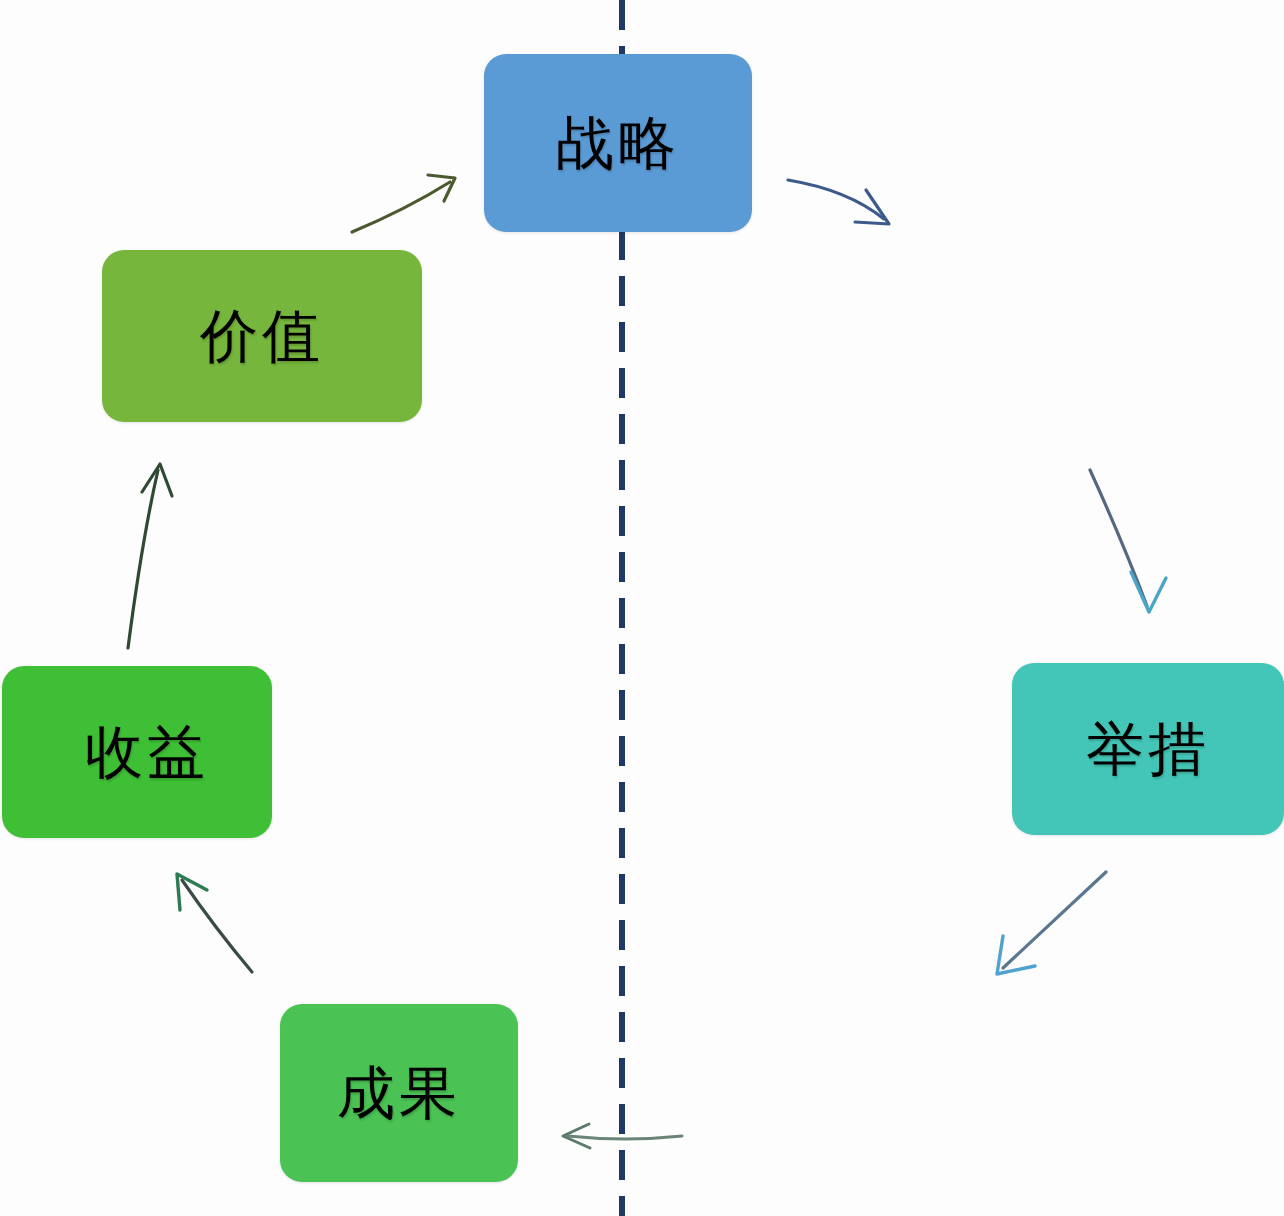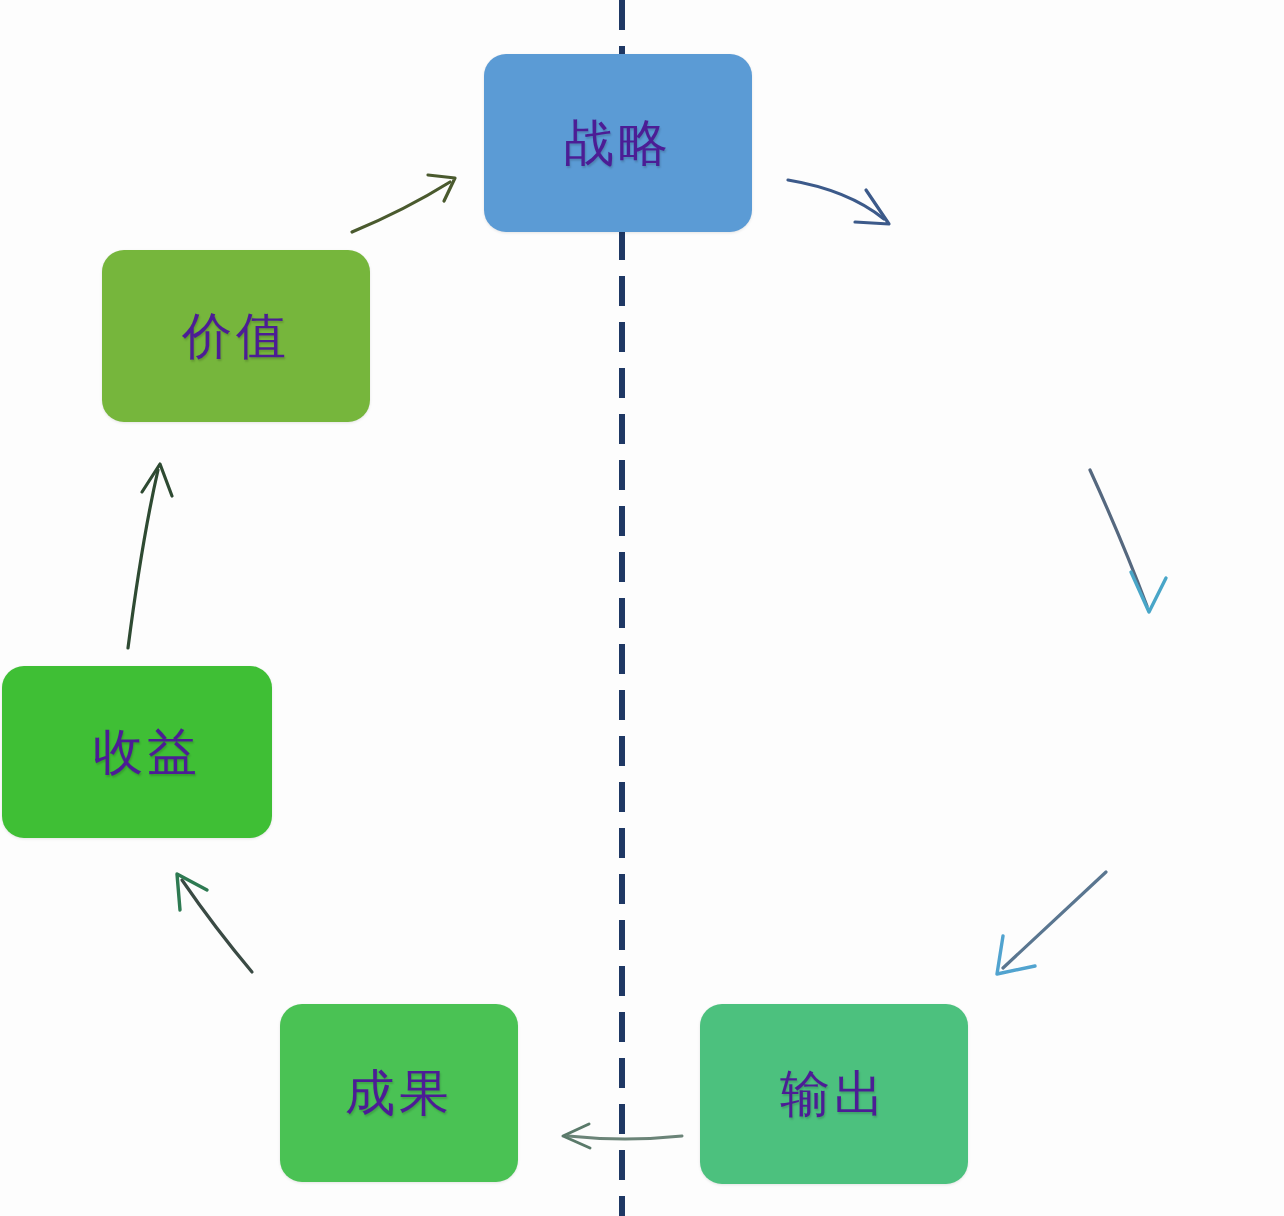--- a/index.html
+++ b/index.html
@@ -29,37 +29,37 @@
     position: absolute;
     display: flex;
     align-items: center;
     justify-content: center;
     border-radius: 22px;
     box-sizing: border-box;
     box-shadow: 0 1px 3px rgba(0,0,0,0.10);
     z-index: 5;
   }
   .node-label {
-    color: #4c1d95;
-    font-size: 50px;
+    color: #000000;
+    font-size: 58px;
     line-height: 1;
     letter-spacing: 4px;
     font-weight: 400;
     text-shadow: 1px 2px 2px rgba(0,0,0,0.16);
     white-space: nowrap;
     font-family: "DejaVu Sans", "Liberation Sans", sans-serif;
   }
   
   #node-strategy   { left: 484px; top: 54px;  width: 268px; height: 178px; }
   #node-goal       { left: 878px; top: 250px; width: 258px; height: 172px; }
   #node-initiative { left: 1012px;top: 663px; width: 272px; height: 172px; }
   #node-output     { left: 700px; top: 1004px;width: 268px; height: 180px; }
   #node-result     { left: 280px; top: 1004px;width: 238px; height: 178px; }
   #node-benefit    { left: 2px;   top: 666px; width: 270px; height: 172px; padding-left: 20px; }
-  #node-value      { left: 102px; top: 250px; width: 268px; height: 172px; }
+  #node-value      { left: 102px; top: 250px; width: 320px; height: 172px; }
 </style>
 </head>
 <body style="background: rgb(253, 253, 253);">
 
 <div id="canvas" style="background: rgb(253, 253, 253);">
 
   <svg id="arrow-layer" viewBox="0 0 1284 1216" width="1284" height="1216" xmlns="http://www.w3.org/2000/svg">
 
     <line x1="622" y1="0" x2="622" y2="1216" stroke="#1F3864" stroke-width="6" stroke-dasharray="30 16" stroke-linecap="butt"></line>
 
@@ -97,24 +97,24 @@
       <path d="M 128 648 Q 142 540 158 470" fill="none" stroke="#2E4A32" stroke-width="3.2" stroke-linecap="round"></path>
       <path d="M 142 492 L 160 464 L 172 496" fill="none" stroke="#2E4A32" stroke-width="3.2" stroke-linecap="round" stroke-linejoin="round"></path>
     </g>
   </svg>
 
   <div class="node" id="node-strategy" style="background: rgb(91, 155, 213);">
     <span class="node-label">战略</span>
   </div>
 
 
+  <div class="node" id="node-initiative" style="background: rgb(67, 198, 183);">
+    <span class="node-label">举措</span>
+  </div>
 
-  <div class="node" id="node-output" style="background: rgb(76, 193, 126);">
-    <span class="node-label">输出</span>
-  </div>
 
   <div class="node" id="node-result" style="background: rgb(74, 194, 84);">
     <span class="node-label">成果</span>
   </div>
 
   <div class="node" id="node-benefit" style="background: rgb(63, 191, 53);">
     <span class="node-label">收益</span>
   </div>
 
   <div class="node" id="node-value" style="background: rgb(118, 182, 60);">

